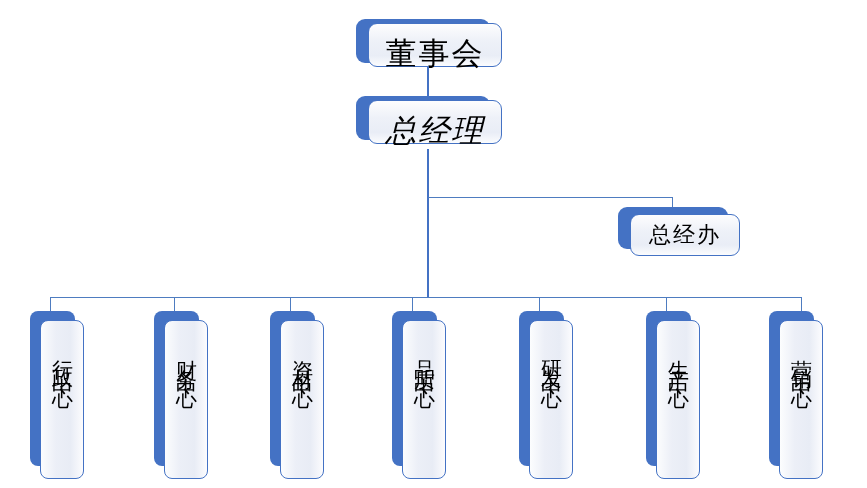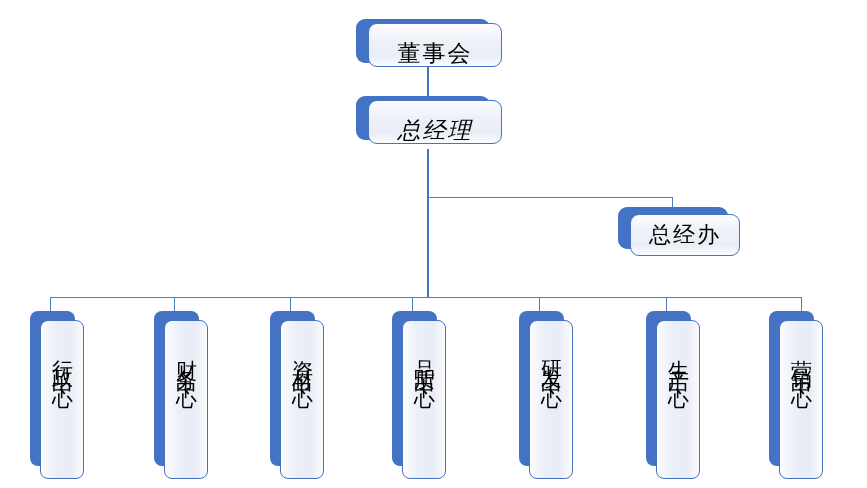--- a/index.html
+++ b/index.html
@@ -60,21 +60,21 @@
   }
 
   
   .node.h-node { width: 134px; height: 48px; }
   .node.h-node .shadow { width: 134px; height: 44px; }
   .node.h-node .face {
     left: 12px; top: 4px;
     width: 134px; height: 44px;
   }
   .node.h-node .label {
-    font-size: 23px;
+    font-size: 31px;
     line-height: 1;
     margin-top: 16px;
   }
 
   
   .node.staff-node { width: 122px; height: 50px; }
   .node.staff-node .shadow { width: 110px; height: 42px; }
   .node.staff-node .face {
     left: 12px; top: 7px;
     width: 110px; height: 42px;

